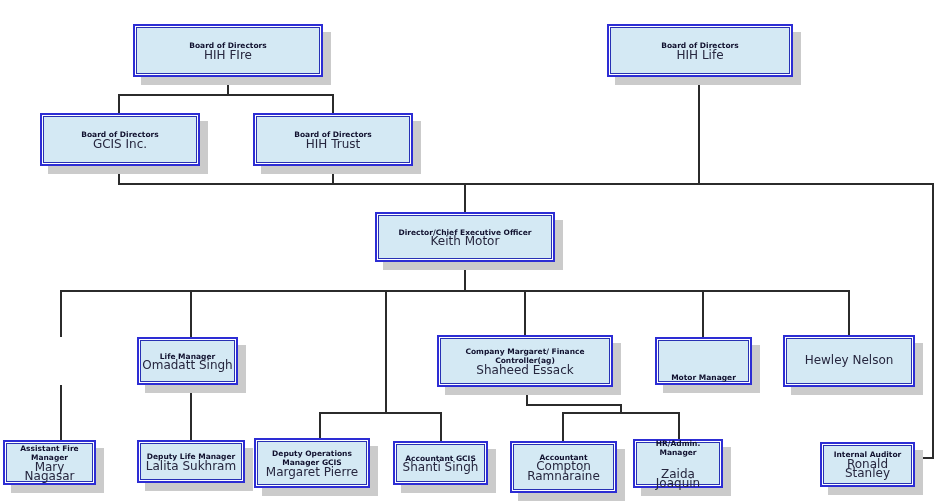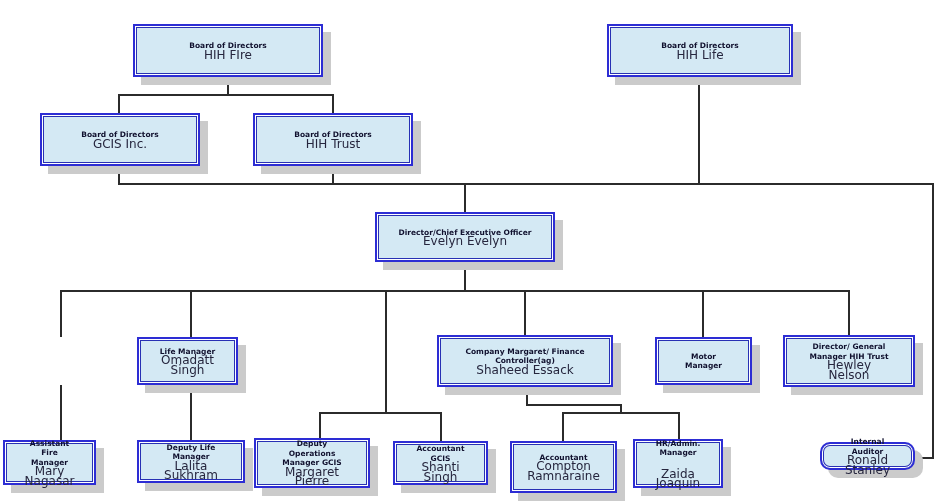--- a/index.html
+++ b/index.html
@@ -11,21 +11,21 @@
     font-family:"DejaVu Sans","Liberation Sans",sans-serif;
   }
   .node{
     position:absolute;
     background:#d4e9f4;
     border:2px solid #2d2dd4;
     box-shadow:8px 8px 0 0 #cbcbcb, inset 0 0 0 1px #ffffff, inset 0 0 0 2px #2830b4;
     box-sizing:border-box;
     display:flex;flex-direction:column;align-items:center;justify-content:center;
     text-align:center;
-    padding:1px 20px;
+    padding:1px 3px;
     z-index:2;
   }
   .node-title{
     font-weight:bold;
     font-size:7.5px;line-height:9.5px;
     color:#10102e;
     display:block;
   }
   .node-name{
     font-size:12px;line-height:9.5px;
@@ -98,41 +98,40 @@
     <span class="node-name">GCIS Inc.</span>
   </div>
 
   <div class="node" style="left:253px;top:113px;width:160px;height:53px;">
     <span class="node-title">Board of Directors</span>
     <span class="node-name">HIH Trust</span>
   </div>
 
   <div class="node" style="left:375px;top:212px;width:180px;height:50px;text-align:center;">
     <span class="node-title">Director/Chief Executive Officer</span>
-    <span class="node-name">Evelyn Evelyn</span>
+    <span class="node-name">Keith Motor</span>
   </div>
 
 
   <div class="node" style="left:137px;top:337px;width:101px;height:48px;">
     <span class="node-title">Life Manager</span>
     <span class="node-name">Omadatt Singh</span>
   </div>
 
   <div class="node" style="left:437px;top:335px;width:176px;height:52px;">
     <span class="node-title">Company Margaret/ Finance Controller(ag)</span>
     <span class="node-name">Shaheed Essack</span>
   </div>
 
-  <div class="node" style="left:655px;top:337px;width:97px;height:48px;">
+  <div class="node" style="left:655px;top:337px;width:97px;height:48px;justify-content:flex-end;">
     <span class="node-title">Motor Manager</span>
 
   </div>
 
   <div class="node" style="left:783px;top:335px;width:132px;height:52px;">
-    <span class="node-title">Director/ General Manager HIH Trust</span>
     <span class="node-name">Hewley Nelson</span>
   </div>
 
   <div class="node" style="left:3px;top:440px;width:93px;height:45px;">
     <span class="node-title">Assistant Fire Manager</span>
     <span class="node-name">Mary Nagasar</span>
   </div>
 
   <div class="node" style="left:137px;top:440px;width:108px;height:43px;">
     <span class="node-title">Deputy Life Manager</span>
@@ -152,18 +151,18 @@
   <div class="node" style="left:510px;top:441px;width:107px;height:52px;">
     <span class="node-title">Accountant</span>
     <span class="node-name">Compton Ramnaraine</span>
   </div>
 
   <div class="node" style="left:633px;top:439px;width:90px;height:49px;gap:12px;">
     <span class="node-title">HR/Admin. Manager</span>
     <span class="node-name">Zaida Joaquin</span>
   </div>
 
-  <div class="node" style="left:820px;top:442px;width:95px;height:28px;border-radius:10px;">
+  <div class="node" style="left:820px;top:442px;width:95px;height:45px;">
     <span class="node-title">Internal Auditor</span>
     <span class="node-name">Ronald Stanley</span>
   </div>
 
 </div>
 
 </body></html>

